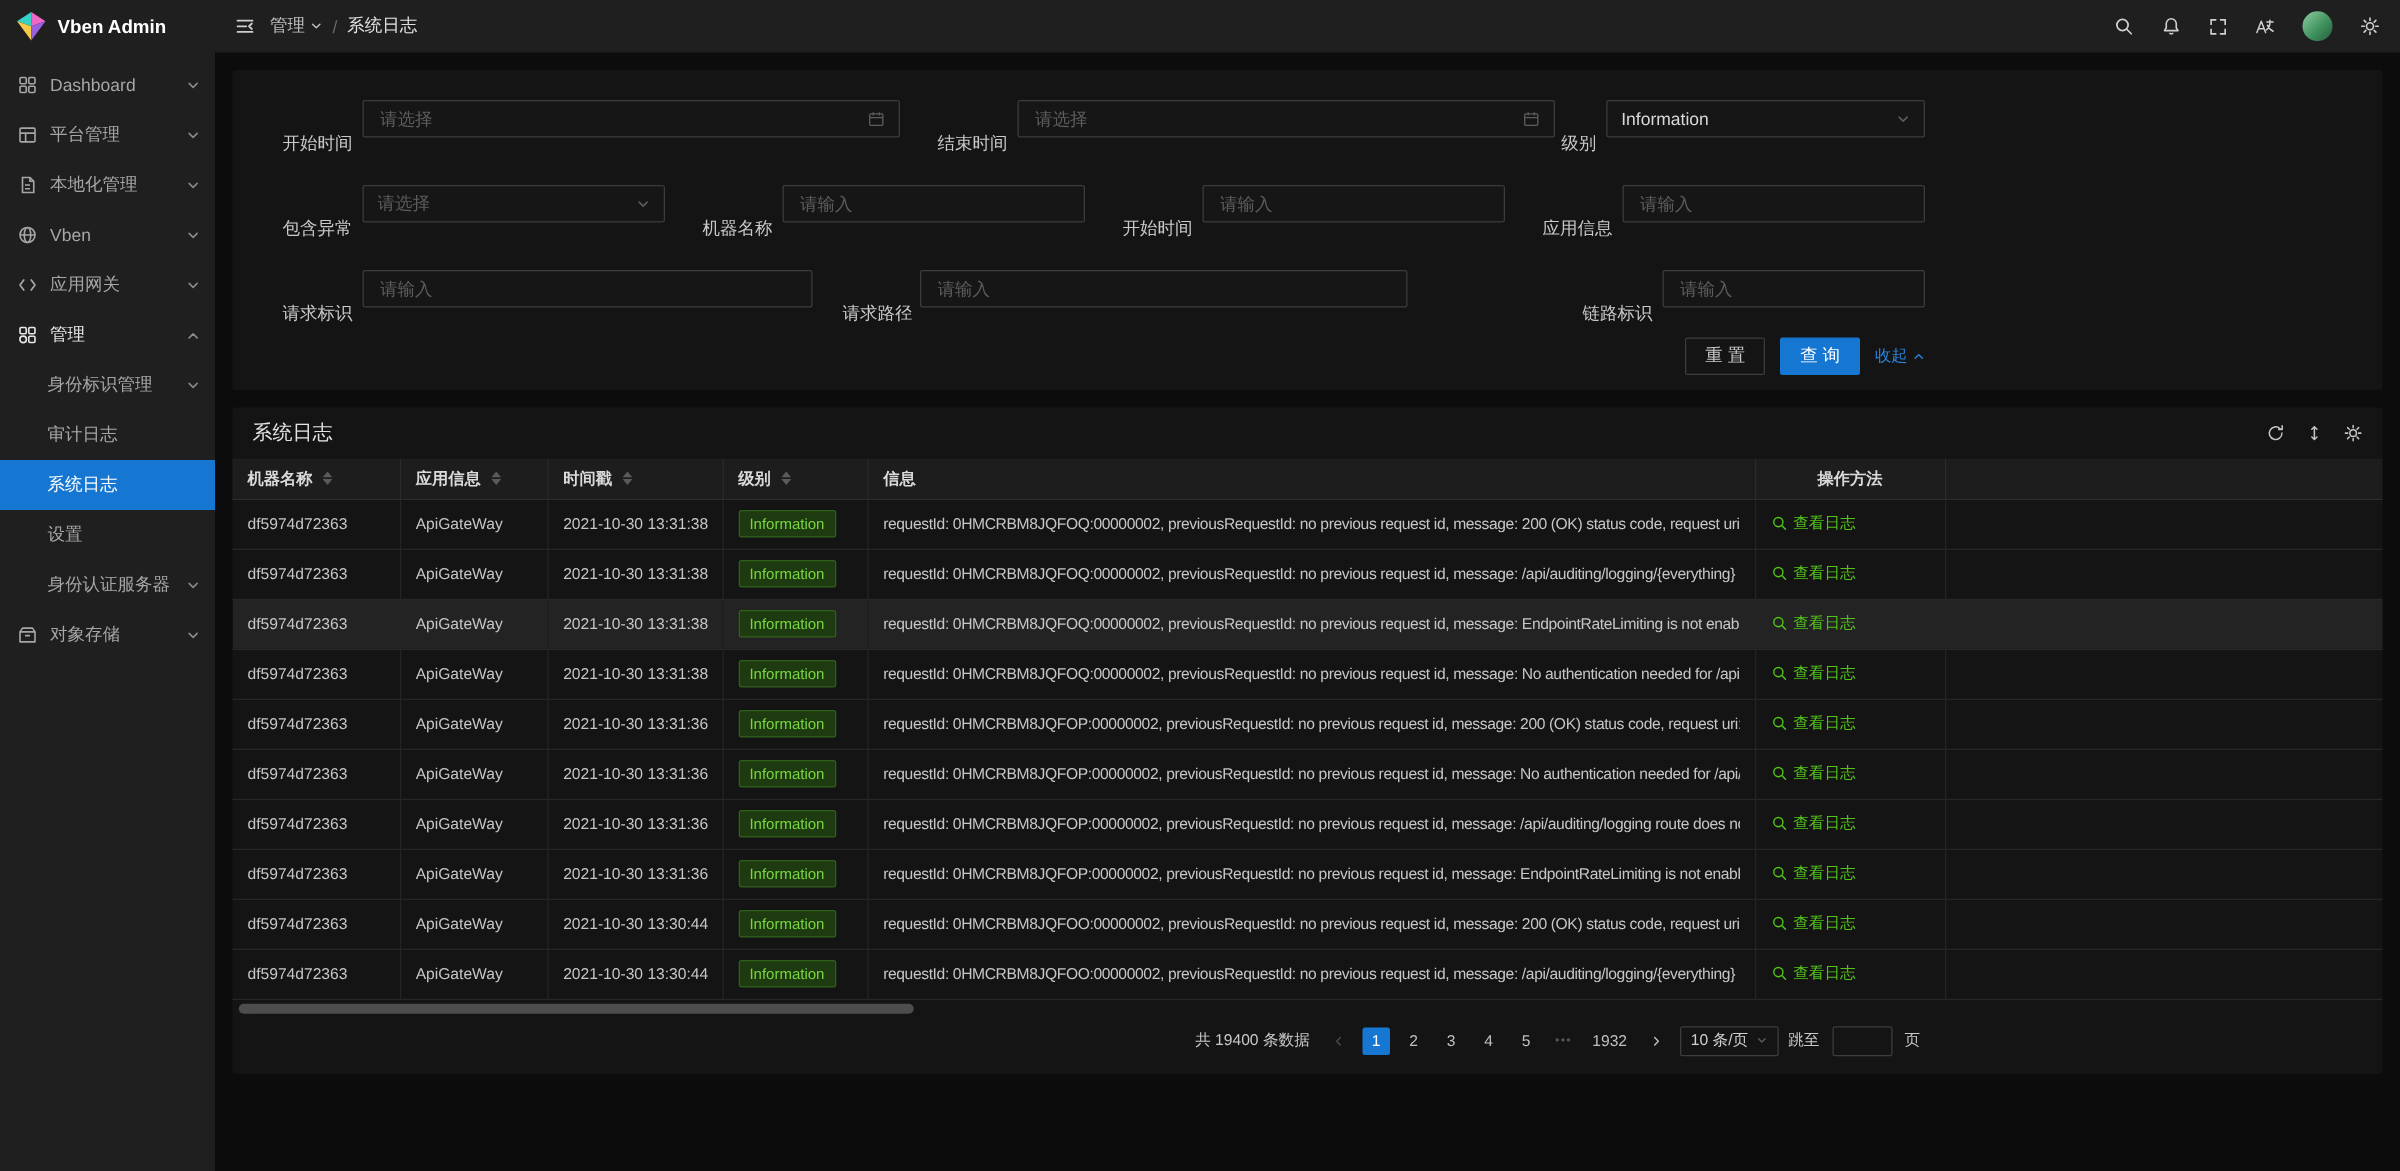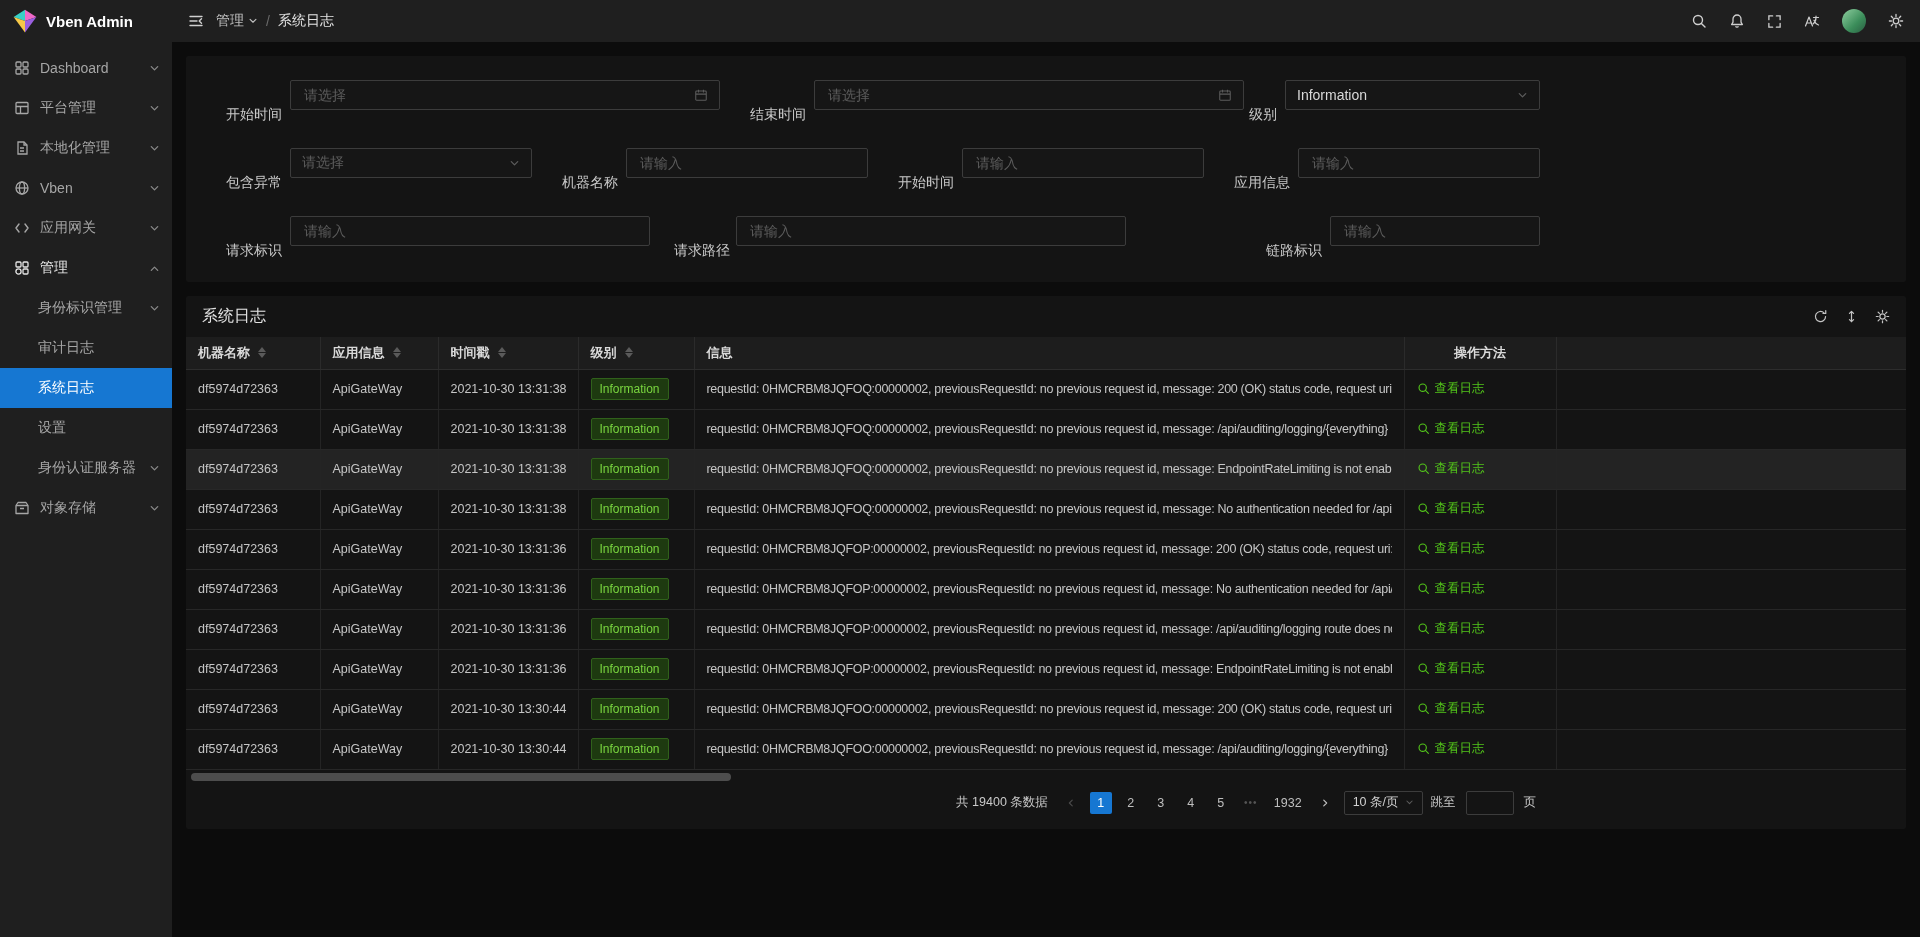--- a/index.html
+++ b/index.html
@@ -453,20 +453,30 @@
             </div>
           </div>
           <div class="f-item mlauto">
             <span class="f-label lw70">链路标识</span>
             <div class="control" style="width:210px">
               <input placeholder="请输入" style="">
             </div>
           </div>
         </div>
 
+        <div class="actions-row">
+          <button class="btn btn-default">重 置</button>
+          <button class="btn btn-primary">查 询</button>
+          <span class="collapse-link">
+            <span>收起</span>
+            <svg width="10" height="10" viewBox="0 0 12 12">
+                <use href="#i-chev-up"></use>
+              </svg>
+          </span>
+        </div>
       </div>
     </section>
 
     <section class="panel table-panel">
       <div class="panel-head">
         <span class="panel-title">系统日志</span>
         <div class="panel-tools">
           <span class="tool">
               <svg width="15" height="15" viewBox="0 0 16 16">
                 <use href="#i-refresh"></use>

